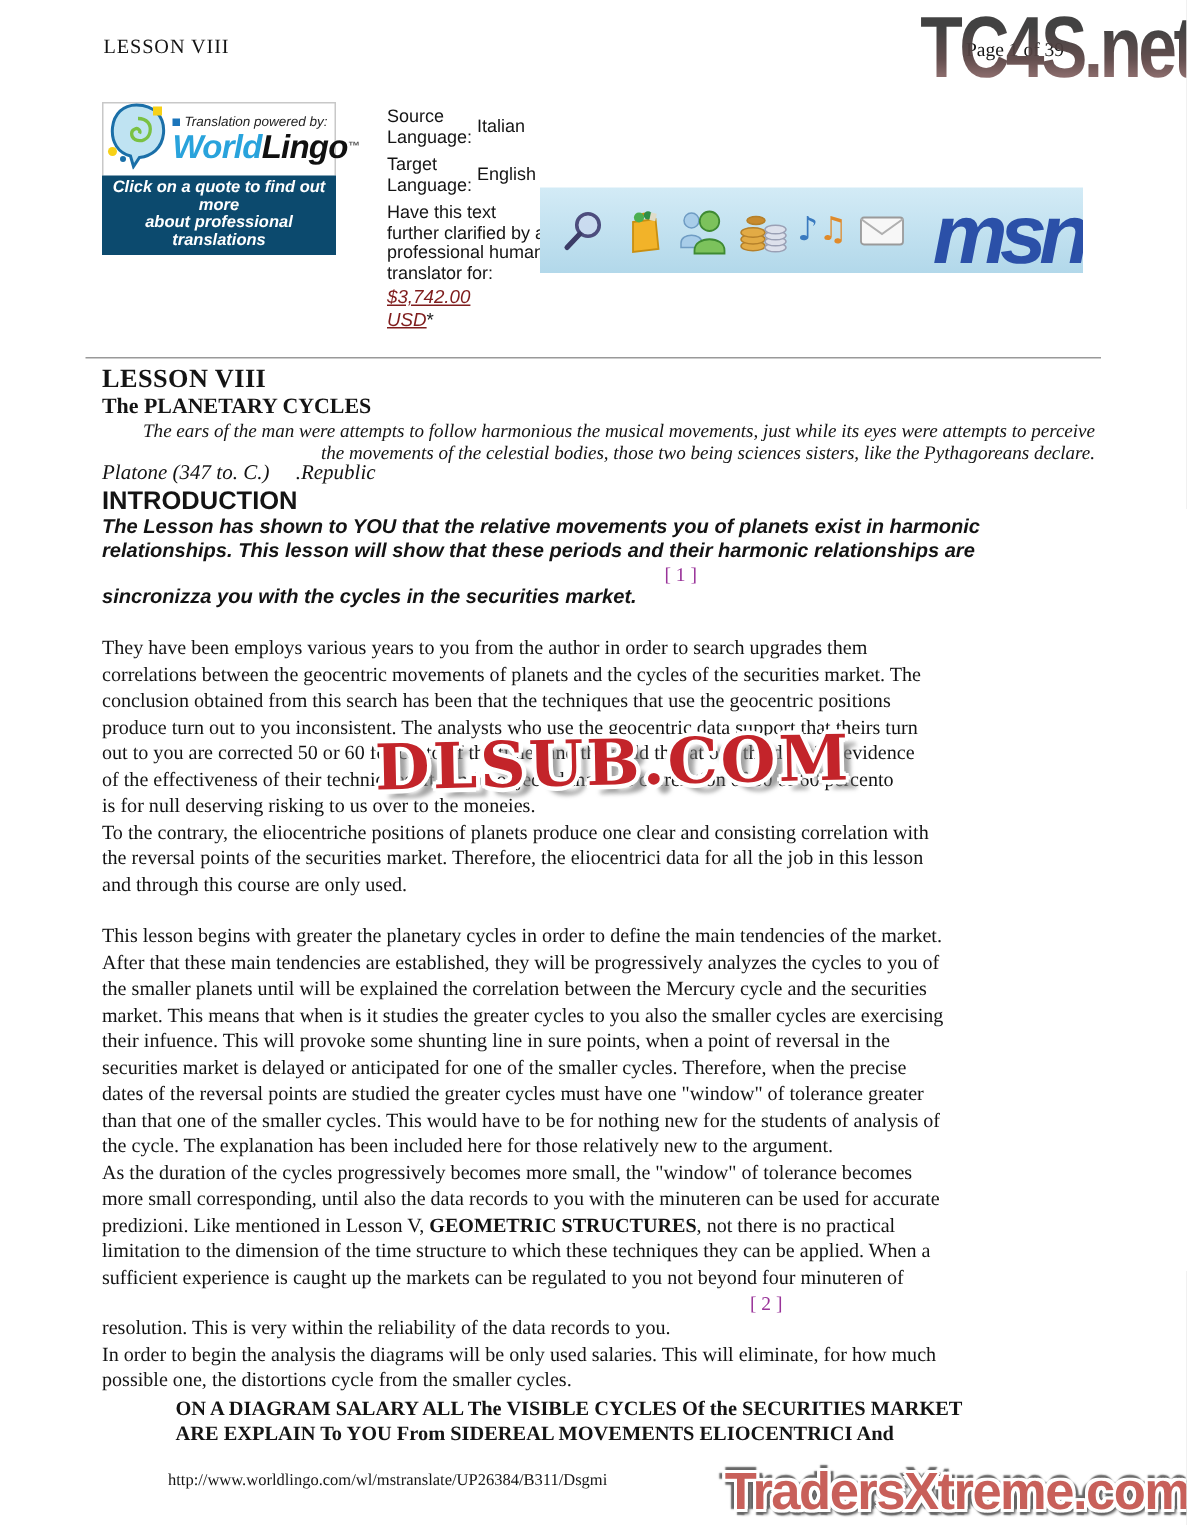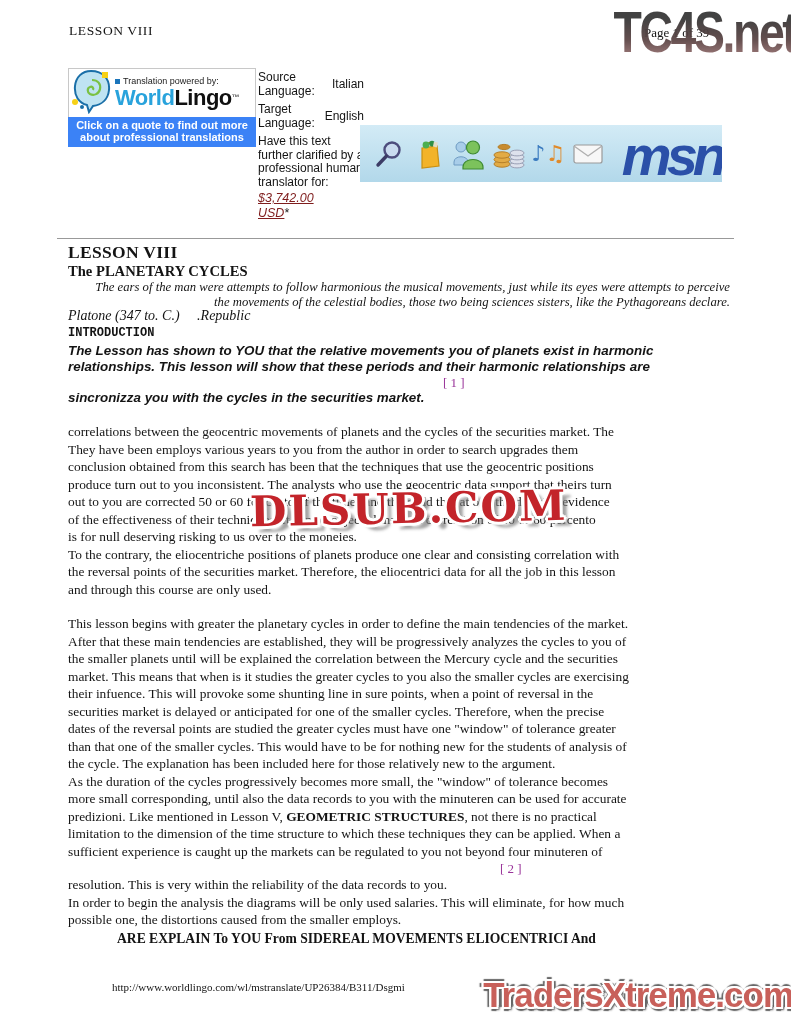--- a/index.html
+++ b/index.html
@@ -11,39 +11,39 @@
   .hdr-lesson { position:absolute; left:69px; top:23px; font-size:13.5px; letter-spacing:.6px; }
   .hdr-page   { position:absolute; left:644px; top:25px; font-size:13px; z-index:1; }
   .wm-tc4s { position:absolute; right:-4px; top:-2px; z-index:6; pointer-events:none;
              font-family:"Liberation Sans", sans-serif; font-weight:bold; font-size:58px; letter-spacing:-3px;
              transform:scaleX(.80); transform-origin:100% 0;
              background:linear-gradient(to bottom,#383838 30%,#5c4646 62%,#a37b7b 92%);
              -webkit-background-clip:text; background-clip:text; color:transparent; opacity:.95; }
 
   
   .translator { position:absolute; left:68px; top:68px; }
-  .wl-box { width:188px; }
+  .wl-box { width:156px;font-style:italic; }
   .wl-top { height:49px; background:#fff; border:1px solid #c8c8c8; border-bottom:none;
             display:flex; align-items:center; padding:2px 0 2px 2px; }
   .wl-right { padding-left:2px; }
   .powered { font-family:"Liberation Sans",sans-serif; font-size:9px; color:#222;
              display:flex; align-items:center; gap:3px; white-space:nowrap; }
   .powered-sq { width:5px; height:5px; background:#1b75bb; flex:0 0 auto; }
   .brand { font-family:"Liberation Sans",sans-serif; font-weight:bold; font-size:22px;
            letter-spacing:-.5px; line-height:24px; white-space:nowrap; }
   .brand .w { color:#29a3dc;margin-top:36px; } .brand .l { color:#101010; }
   .brand .tm { font-size:8px; color:#555; vertical-align:top; }
-  .wl-banner { background:#3b82f6; color:#fff; font-family:"Liberation Sans",sans-serif;
+  .wl-banner { background:#0c4a6e; color:#fff; font-family:"Liberation Sans",sans-serif;
                font-weight:bold; font-size:11px; line-height:11.5px; text-align:center;
                padding:3px 0 4px; cursor:pointer; }
   .wl-banner span { display:block; }
 
   .info-col { position:absolute; left:190px; top:3px; width:106px;
               font-family:"Liberation Sans",sans-serif; font-size:12px; line-height:13.5px; }
-  .lang-row { display:flex; justify-content:space-between; align-items:center; margin-bottom:5px; }
+  .lang-row { display:flex; justify-content:flex-start; align-items:center; margin-bottom:5px; }
   .lang-label { width:60px; }
   .lang-value { text-align:right; }
   .clarify { margin-top:5px; margin-bottom:2px; }
   .price a, .currency-line a { color:#7f1d1d; text-decoration:underline; cursor:pointer;font-style:italic; }
   .price, .currency-line { font-size:12.5px; line-height:15px; }
   .currency-line .star { color:#222; text-decoration:none; }
 
   
   .msn-banner { position:absolute; left:360px; top:125px; width:362px; height:57px;
                 background:linear-gradient(to bottom,#d3ebf6,#b2d8ea);
@@ -56,21 +56,21 @@
               white-space:nowrap; padding-top:4px; }
 
   .rule { position:absolute; left:57px; top:238px; width:677px; border-top:1px solid #999; }
 
   
   .article { position:absolute; left:68px; top:242px; width:662px; }
   .a-title { font-size:17.5px; font-weight:bold; letter-spacing:.3px; line-height:20px; }
   .a-sub   { font-size:14.6px; font-weight:bold; line-height:18px; }
   .quote div { font-style:italic; font-size:12.7px; line-height:14.6px; white-space:nowrap;text-align:right; }
   .attr { font-style:italic; font-size:14px; line-height:14.6px; white-space:pre; }
-  .intro-h { font-family:Liberation Mono, monospace; font-weight:bold; font-size:12px; line-height:19px; }
+  .intro-h { font-family:Liberation Sans, sans-serif; font-weight:bold; font-size:17px; line-height:19px; }
   .sans-b div, .sans-line { font-family:"Liberation Sans",sans-serif; font-weight:bold;
                             font-size:13.4px; line-height:16.4px; white-space:nowrap;font-style:italic; }
   .fn { color:#993399; font-size:13px; line-height:14px; }
   .fn1 { margin-left:375px; } .fn2 { margin-left:432px; margin-top:2px; }
   .serif-p div, .serif-line { font-size:13.4px; line-height:17.5px; white-space:nowrap; }
   .b-inline { font-weight:bold; }
   .gap { height:17px; }
   .closing { font-weight:bold; font-size:13.6px; line-height:17.8px; margin-left:49px; margin-top:1px; }
   .closing div { white-space:nowrap; }
 
@@ -212,22 +212,22 @@
     <div class="attr">Platone (347 to. C.)     .Republic</div>
     <div class="intro-h">INTRODUCTION</div>
     <div class="sans-b">
         <div>The Lesson has shown to YOU that the relative movements you of planets exist in harmonic</div>
         <div>relationships. This lesson will show that these periods and their harmonic relationships are</div>
       </div>
     <div class="fn fn1">[ 1 ]</div>
     <div class="sans-line">sincronizza you with the cycles in the securities market.</div>
     <div class="gap"></div>
     <div class="serif-p">
+        <div>They have been employs various years to you from the author in order to search upgrades them</div>
         <div>correlations between the geocentric movements of planets and the cycles of the securities market. The</div>
-        <div>They have been employs various years to you from the author in order to search upgrades them</div>
         <div>conclusion obtained from this search has been that the techniques that use the geocentric positions</div>
         <div>produce turn out to you inconsistent. The analysts who use the geocentric data support that theirs turn</div>
         <div>out to you are corrected 50 or 60 for cento of the times and they add that at one the decisive evidence</div>
         <div>of the effectiveness of their techniques. It can be objected that one correlation of 50 or 60 percento</div>
         <div>is for null deserving risking to us over to the moneies.</div>
       </div>
     <div class="serif-p">
         <div>To the contrary, the eliocentriche positions of planets produce one clear and consisting correlation with</div>
         <div>the reversal points of the securities market. Therefore, the eliocentrici data for all the job in this lesson</div>
         <div>and through this course are only used.</div>
@@ -250,23 +250,24 @@
       </div>
     <div class="serif-line"><span>predizioni. Like mentioned in Lesson V, </span><span class="b-inline">GEOMETRIC STRUCTURES</span><span>, not there is no practical</span></div>
     <div class="serif-p">
         <div>limitation to the dimension of the time structure to which these techniques they can be applied. When a</div>
         <div>sufficient experience is caught up the markets can be regulated to you not beyond four minuteren of</div>
       </div>
     <div class="fn fn2">[ 2 ]</div>
     <div class="serif-line">resolution. This is very within the reliability of the data records to you.</div>
     <div class="serif-p">
         <div>In order to begin the analysis the diagrams will be only used salaries. This will eliminate, for how much</div>
-        <div>possible one, the distortions caused from the smaller employs.</div>
+        <div>possible one, the distortions cycle from the smaller cycles.</div>
       </div>
     <div class="closing">
+        <div>ON A DIAGRAM SALARY ALL The VISIBLE CYCLES Of the SECURITIES MARKET</div>
         <div>ARE EXPLAIN To YOU From SIDEREAL MOVEMENTS ELIOCENTRICI And</div>
       </div>
   </div>
 
   <div class="wm-dlsub">DLSUB.COM</div>
 
   <div class="footer-url">http://www.worldlingo.com/wl/mstranslate/UP26384/B311/Dsgmi</div>
   <div class="wm-traders">TradersXtreme.com</div>
 
 </div>

